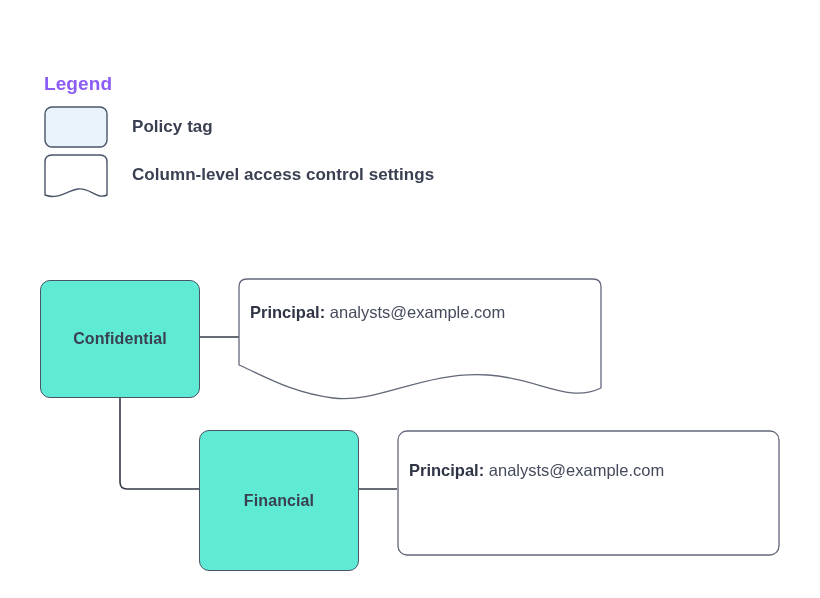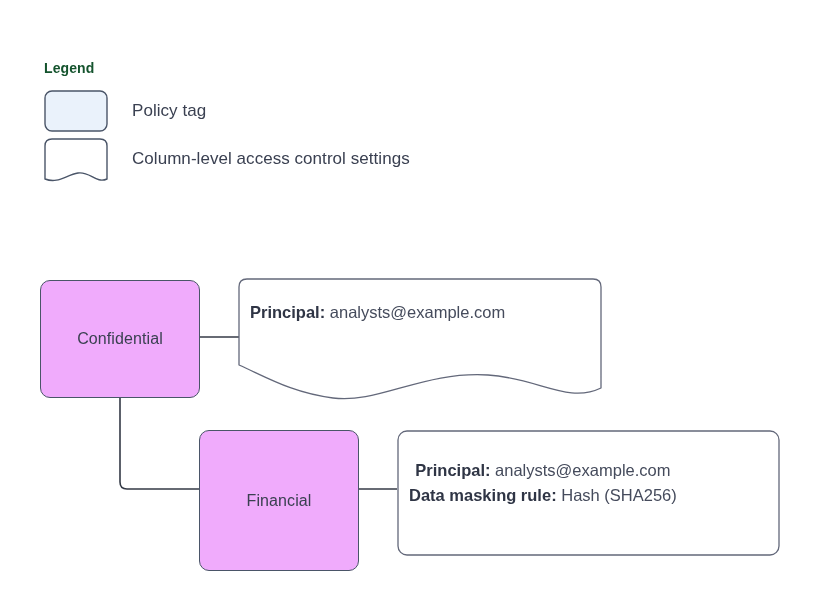--- a/index.html
+++ b/index.html
@@ -25,25 +25,25 @@
   }
 
   
   #legend {
     position: absolute;
     left: 44px;
     top: 58px;
     width: 600px;
   }
   .legend-title {
-    font-size: 14px;
+    font-size: 19px;
     font-weight: bold;
-    color: #14532d;
+    color: #8b5cf6;
     letter-spacing: 0.1px;
-    margin: 0 0 12px 0;
+    margin: 16px 0 12px 0;
     line-height: 20px;
   }
   .legend-row {
     position: relative;
     height: 48px;
   }
   .legend-swatch {
     position: absolute;
     left: 0;
     top: 0;
@@ -51,38 +51,38 @@
     height: 42px;
   }
   .legend-label {
     position: absolute;
     left: 88px;
     top: 0;
     height: 42px;
     display: flex;
     align-items: center;
     font-size: 17px;
-    font-weight: normal;
+    font-weight: bold;
     color: #3a4051;
     white-space: nowrap;
     letter-spacing: 0.05px;
   }
 
   
   .node {
     position: absolute;
     box-sizing: border-box;
-    background: #f0abfc;
+    background: #5eead4;
     border: 1.4px solid #4a5568;
     border-radius: 10px;
     display: flex;
     align-items: center;
     justify-content: center;
     font-size: 16px;
-    font-weight: normal;
+    font-weight: bold;
     color: #3a4051;
     letter-spacing: 0.1px;
   }
   #node-confidential {
     left: 40px;
     top: 280px;
     width: 160px;
     height: 118px;
   }
   #node-financial {
@@ -186,18 +186,14 @@
 
 <div class="detail-card" id="card-financial">
   <svg width="383" height="126" viewBox="0 0 383 126" xmlns="http://www.w3.org/2000/svg">
     <rect x="1" y="1" width="381" height="124" rx="9" ry="9" fill="#ffffff" stroke="#63687a" stroke-width="1.3"></rect>
   </svg>
   <div class="detail-text">
     <div>
       <span class="k">Principal:</span> 
       <span class="v">analysts@example.com</span>
     </div>
-    <div>
-      <span class="k">Data masking rule:</span> 
-      <span class="v">Hash (SHA256)</span>
-    </div>
   </div>
 </div>
 
 </body></html>

